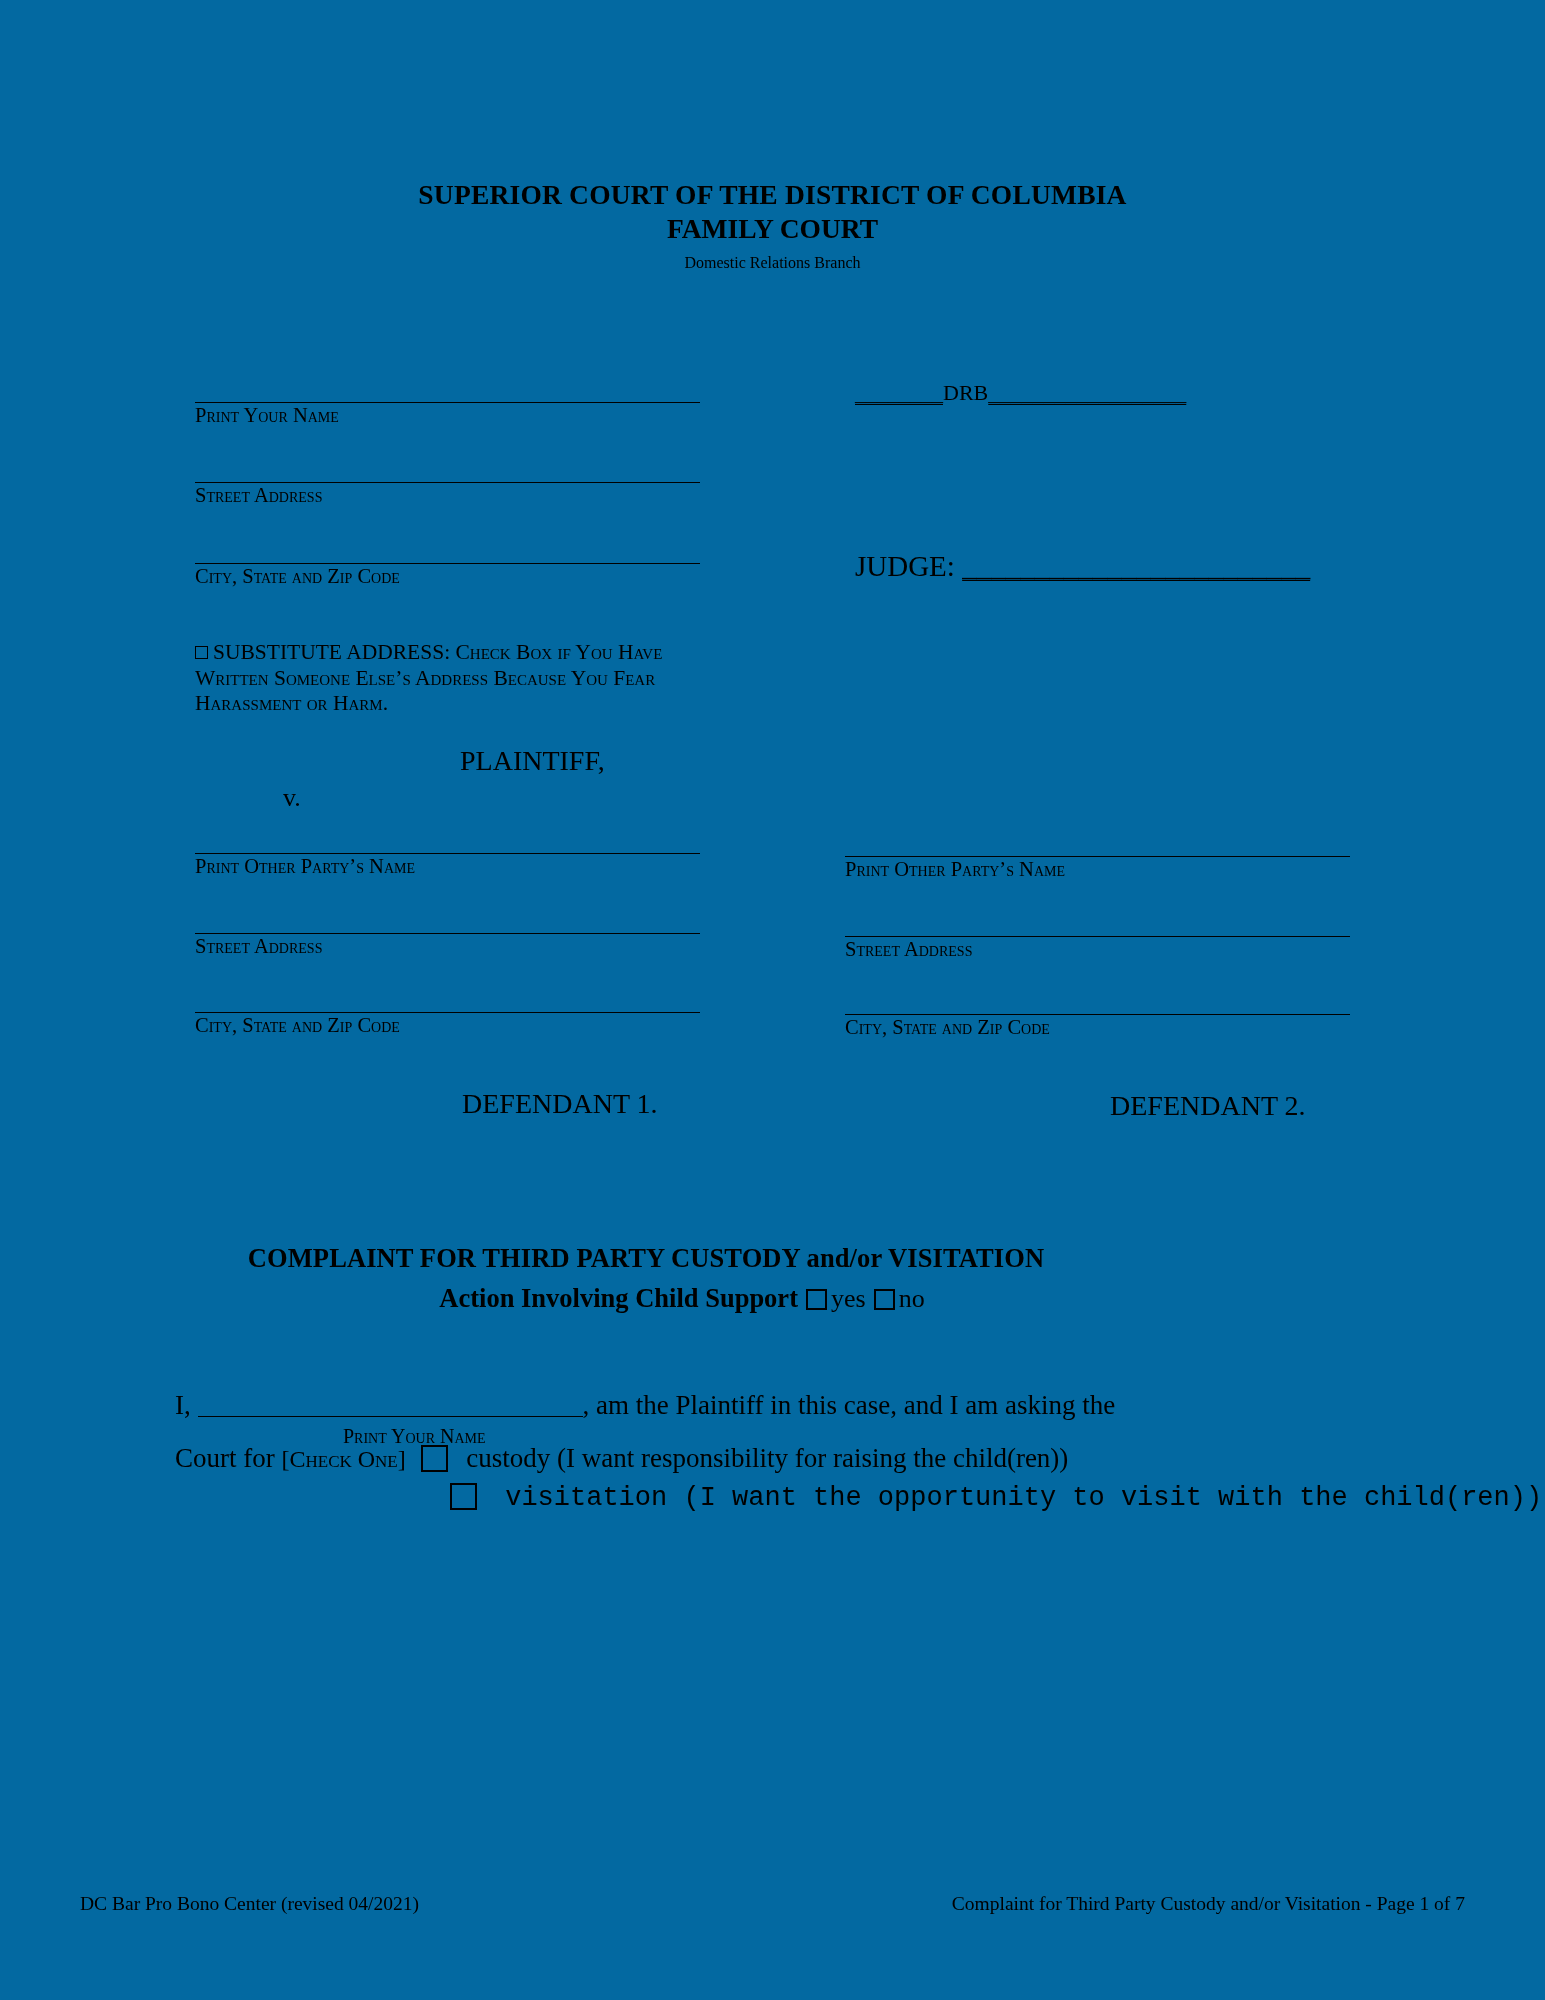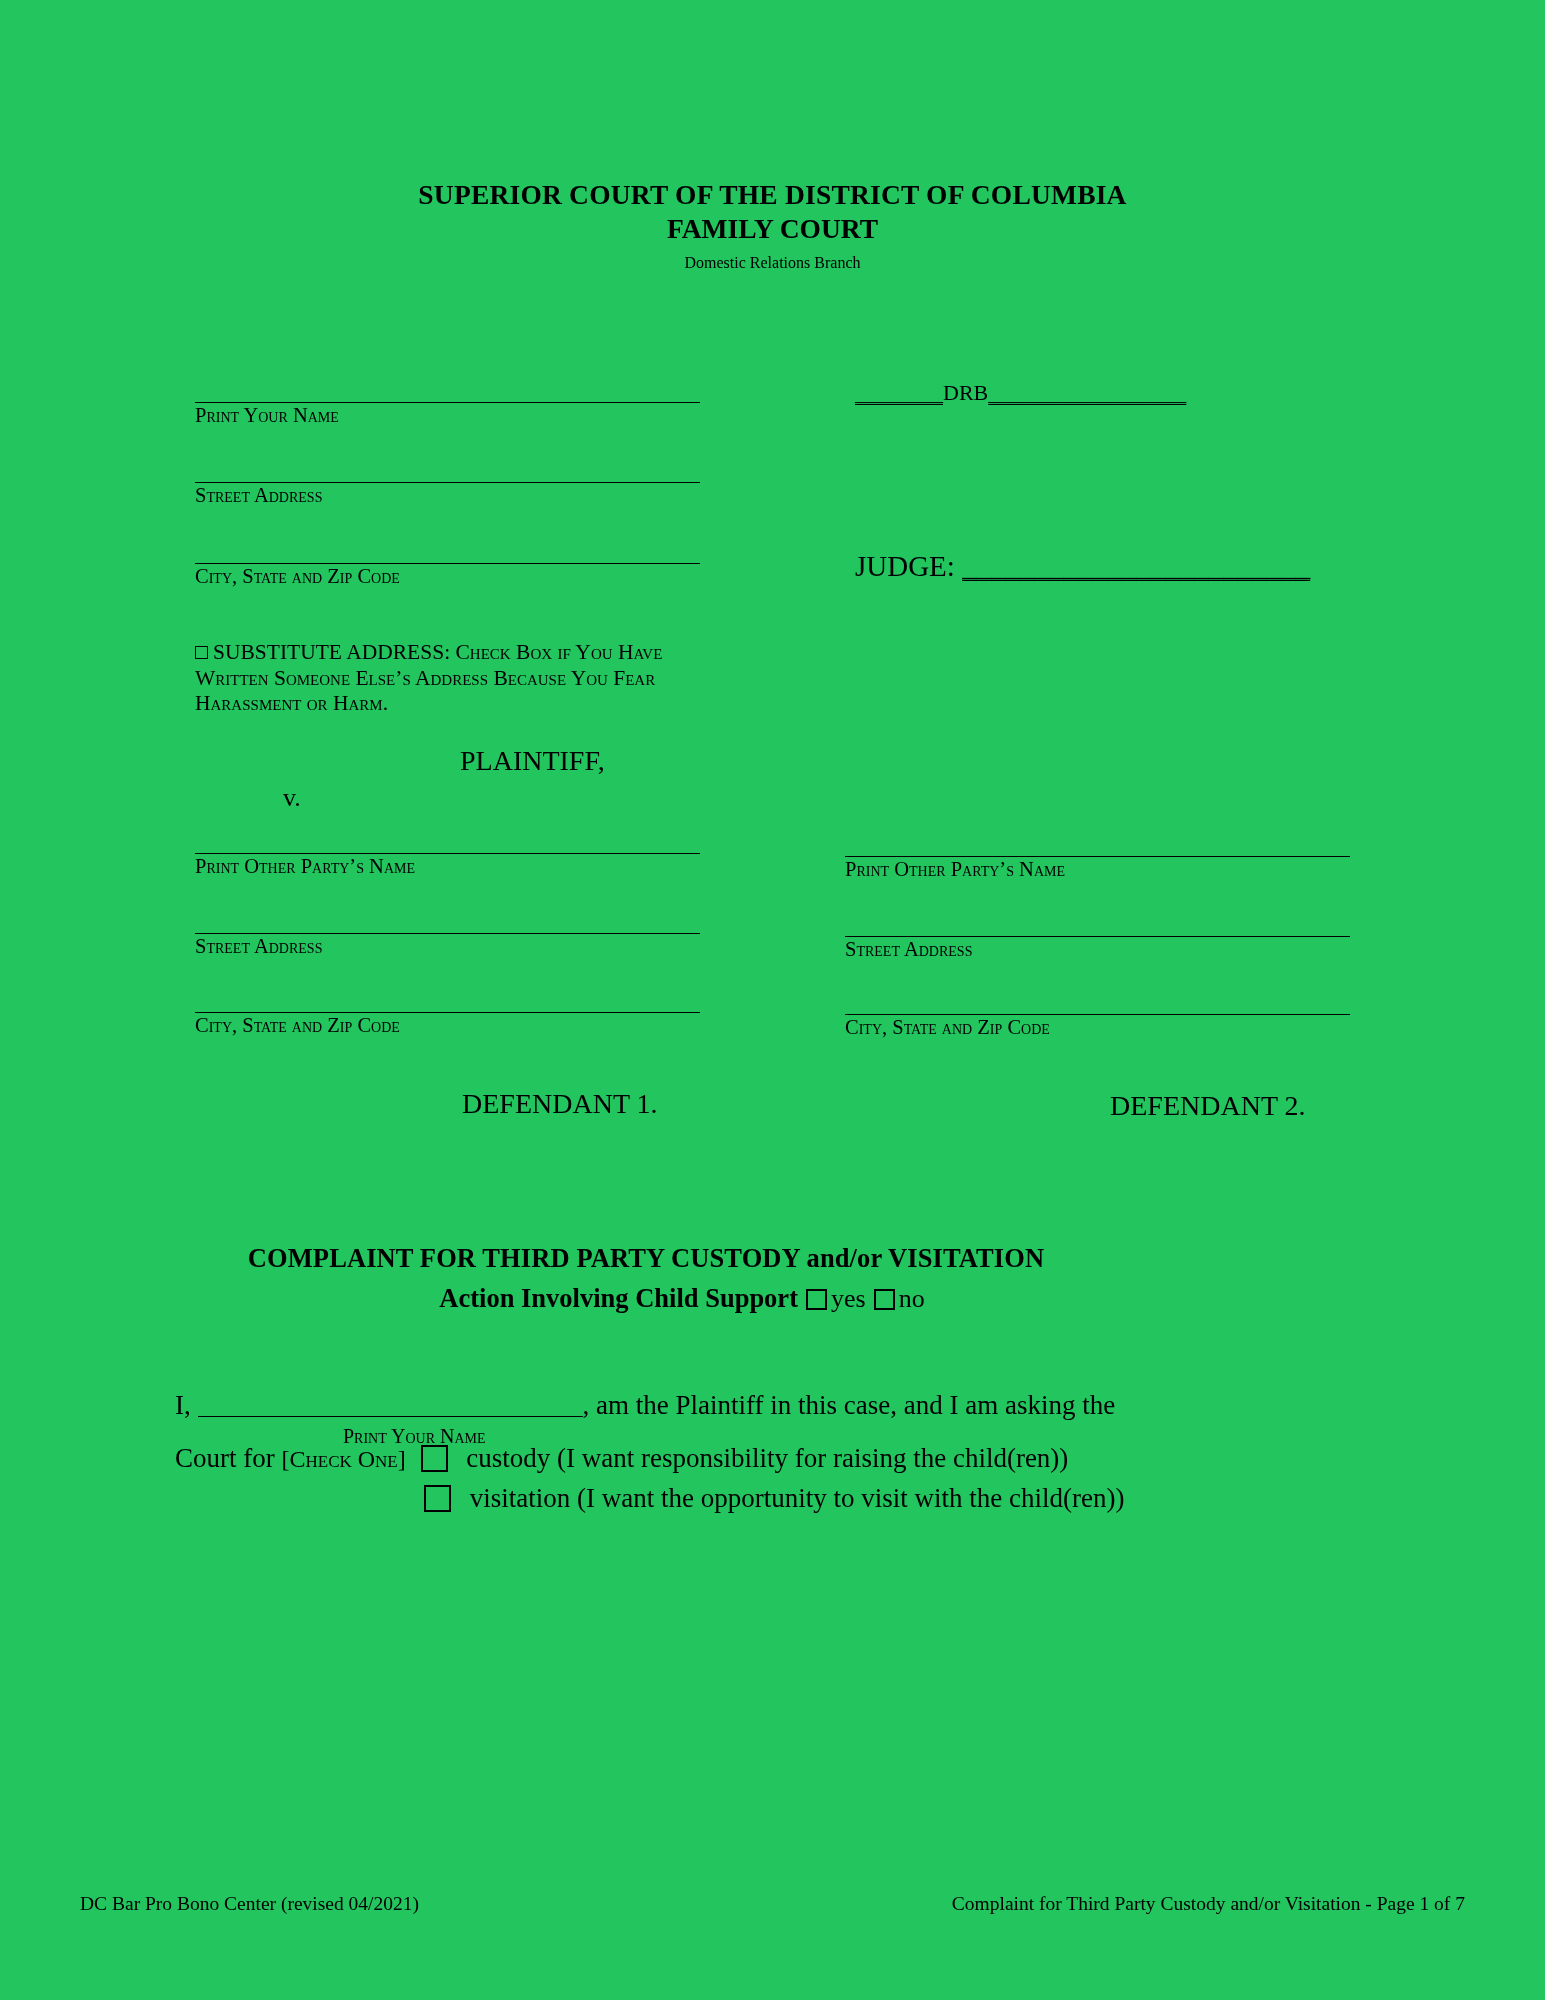--- a/index.html
+++ b/index.html
@@ -4,21 +4,21 @@
 <style>
   html, body {
     margin: 0;
     padding: 0;
     background: #ffffff;
   }
   .page {
     position: relative;
     width: 1545px;
     height: 2000px;
-    background: #22c55e;
+    background: #0369a1;
     font-family: "Liberation Serif", "DejaVu Serif", serif;
     color: #000000;
     overflow: hidden;
   }
 
   
   .court-header {
     position: absolute;
     left: 0;
     top: 178px;
@@ -319,21 +319,21 @@
 
   <div class="print-your-name-sub">Print Your Name</div>
 
   <div class="court-for-line">
     <span>Court for</span>
     <span class="chk-one">[Check One]</span>
     <span class="bigbox" style="margin-left:8px;"></span>
     <span style="margin-left:12px;">custody  (I want responsibility for raising the child(ren))</span>
   </div>
 
-  <div class="option-row" style="left:424px; top:1483px;">
+  <div class="option-row" style="left:450px; top:1483px;font-family:Liberation Mono, monospace;">
     <span class="bigbox"></span>
     <span style="margin-left:12px;">visitation (I want the opportunity to visit with the child(ren))</span>
   </div>
 
   <div class="footer-left">DC Bar Pro Bono Center (revised 04/2021)</div>
   <div class="footer-right">Complaint for Third Party Custody and/or Visitation - Page 1 of 7</div>
 
 </div>
 
 </body></html>

